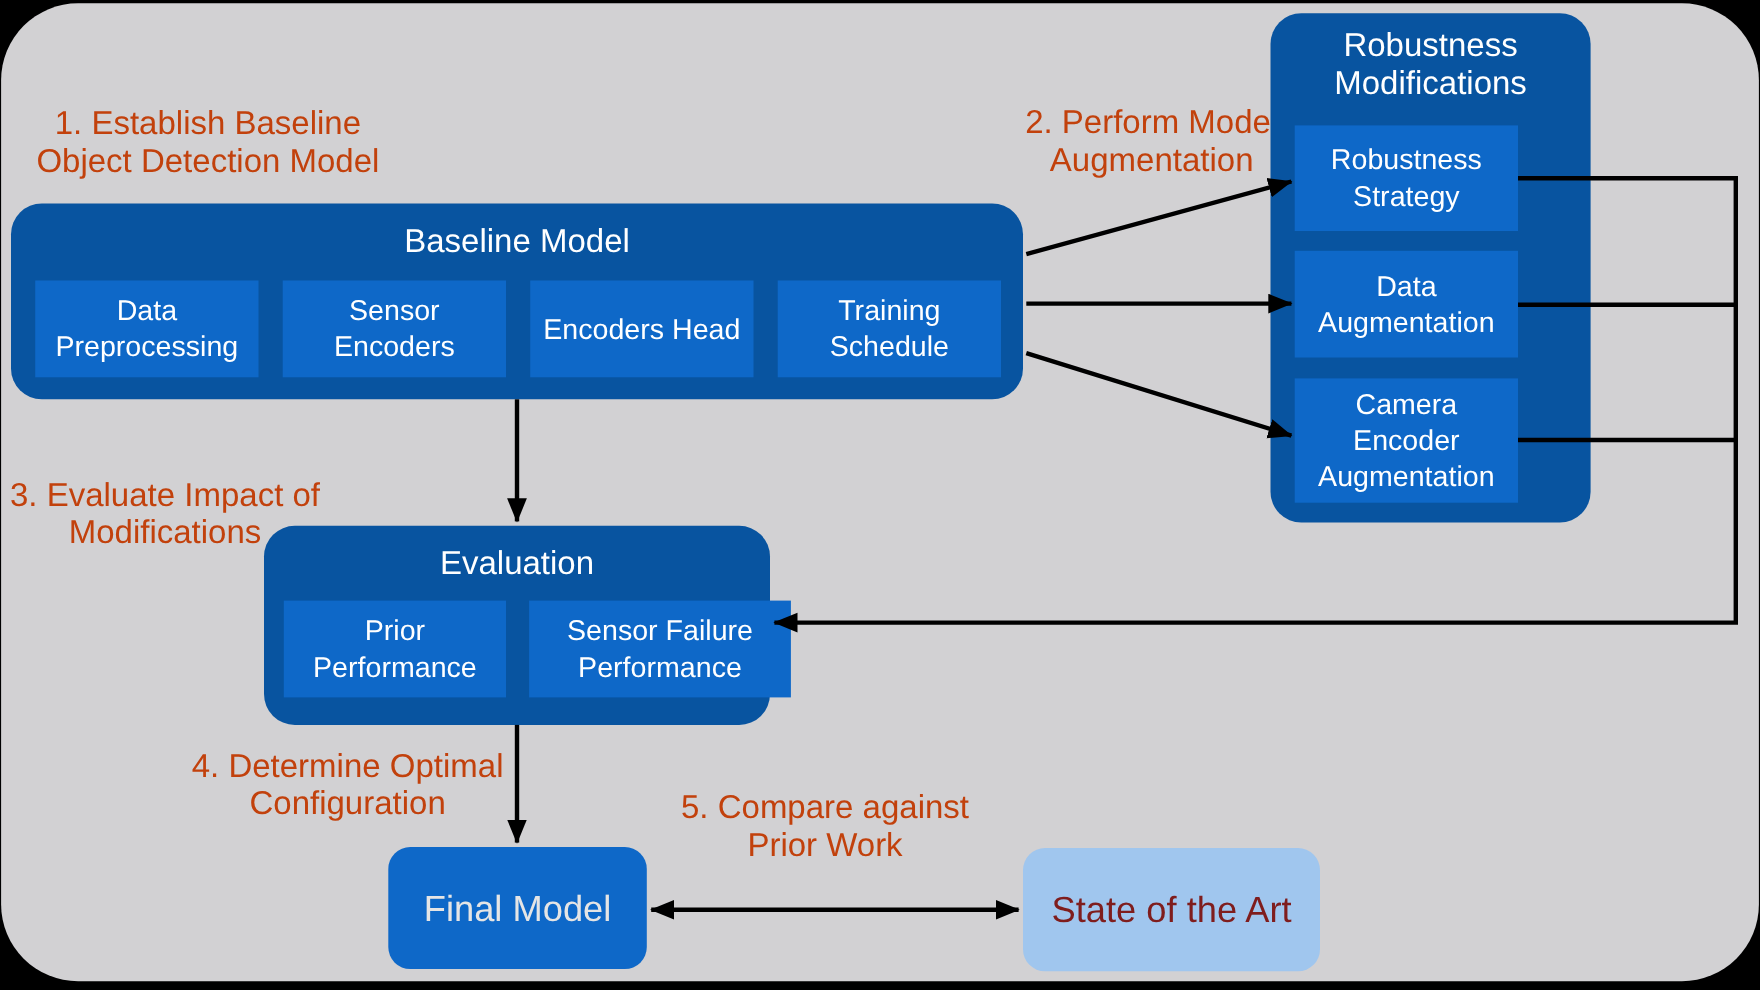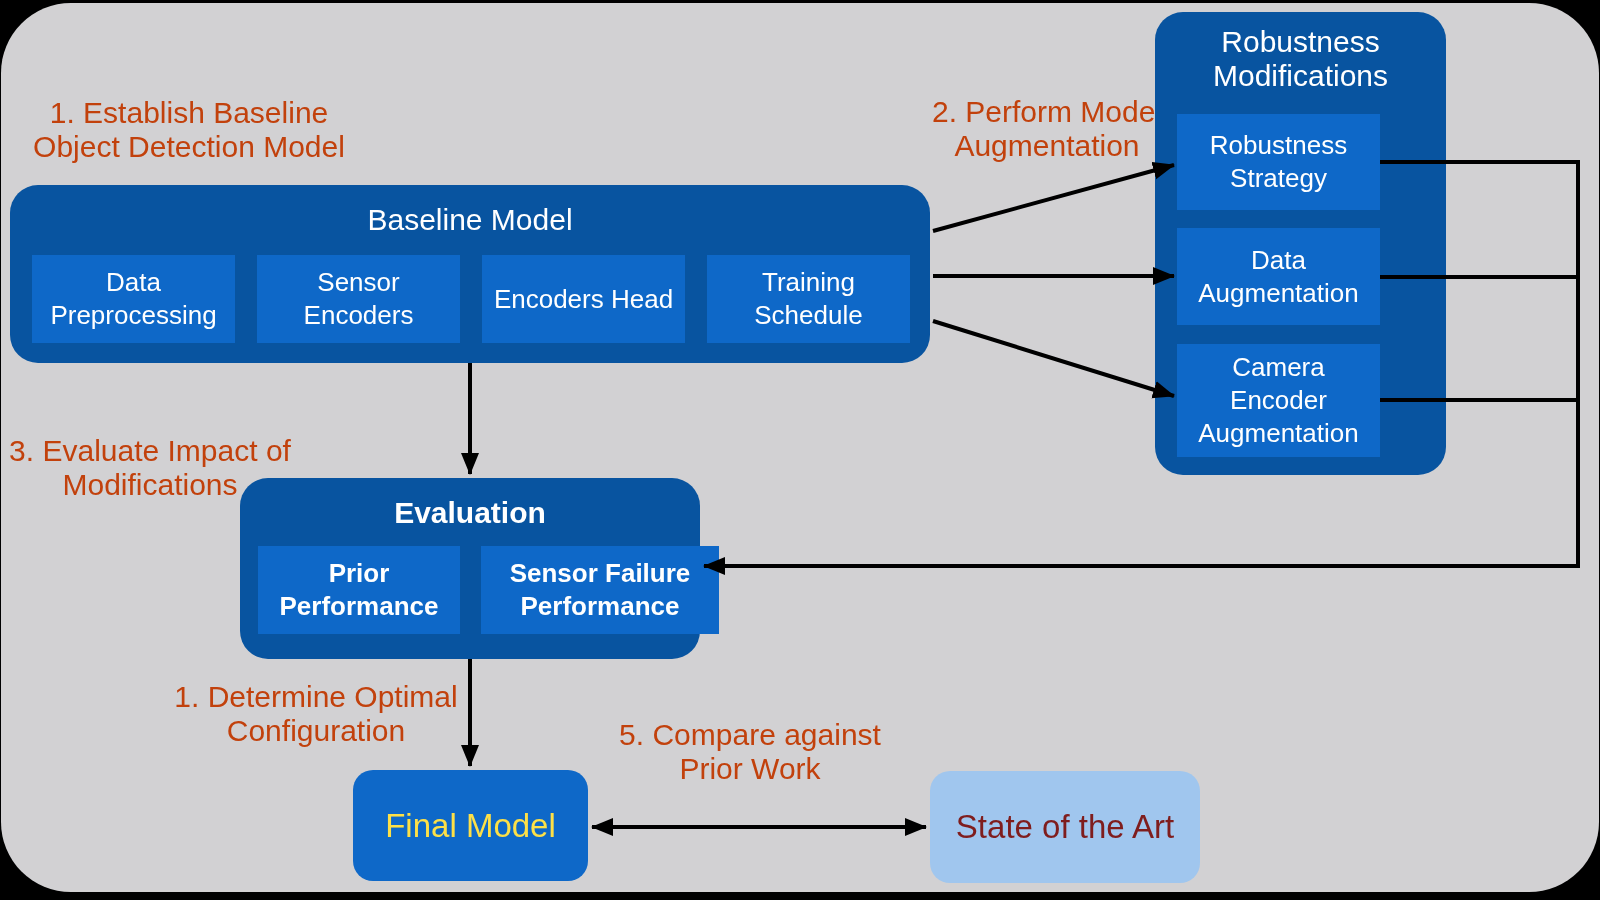--- a/index.html
+++ b/index.html
@@ -6,40 +6,40 @@
   .canvas{position:relative;width:1600px;height:900px;background:#000;overflow:hidden;
           font-family:"Liberation Sans", sans-serif;}
   .panel{position:absolute;left:1px;right:1px;top:3px;bottom:8px;background:#D2D1D3;border-radius:70px;}
 
   .container{position:absolute;background:#0854A0;border-radius:28px;}
   .container .title{color:#fff;font-size:30px;line-height:34px;text-align:center;white-space:pre-line;}
   .subbox{position:absolute;background:#0E68C8;color:#fff;font-size:26px;line-height:33px;
           display:flex;align-items:center;justify-content:center;text-align:center;white-space:pre-line;}
   .node{position:absolute;border-radius:20px;display:flex;align-items:center;justify-content:center;
         font-size:33px;text-align:center;}
-  .node.blue{background:#0E68C8;color:#fde047;}
+  .node.blue{background:#0E68C8;color:#e5e5e5;}
   .node.light{background:#A0C6EE;color:#7f1d1d;}
   .steplabel{position:absolute;width:320px;color:#c2410c;font-size:30px;line-height:34px;
              text-align:center;white-space:pre-line;}
   svg.overlay{position:absolute;left:0;top:0;pointer-events:none;}
   svg.overlay line, svg.overlay polyline{stroke:#000;stroke-width:4;fill:none;}
 </style>
 </head>
 <body>
 
 <div class="canvas">
   <div class="panel"></div>
 
   <div class="steplabel" style="left:29px;top:96px;">1. Establish Baseline
 Object Detection Model</div>
   <div class="steplabel" style="left:887px;top:95px;">2. Perform Model
 Augmentation</div>
   <div class="steplabel" style="left:-10px;top:434px;">3. Evaluate Impact of
 Modifications</div>
-  <div class="steplabel" style="left:156px;top:680px;">1. Determine Optimal
+  <div class="steplabel" style="left:156px;top:680px;">4. Determine Optimal
 Configuration</div>
   <div class="steplabel" style="left:590px;top:718px;">5. Compare against
 Prior Work</div>
 
   <div class="container" style="left:10px;top:185px;width:920px;height:178px;">
     <div class="title" style="margin-top:18px;">Baseline Model</div>
     <div class="subbox" style="left:22px;top:70px;width:203px;height:88px;">Data
 Preprocessing</div>
     <div class="subbox" style="left:247px;top:70px;width:203px;height:88px;">Sensor
 Encoders</div>
@@ -53,21 +53,21 @@
 Modifications</div>
     <div class="subbox" style="left:22px;top:102px;width:203px;height:96px;">Robustness
 Strategy</div>
     <div class="subbox" style="left:22px;top:216px;width:203px;height:97px;">Data
 Augmentation</div>
     <div class="subbox" style="left:22px;top:332px;width:203px;height:113px;">Camera
 Encoder
 Augmentation</div>
   </div>
 
-  <div class="container" style="left:240px;top:478px;width:460px;height:181px;font-weight:bold;">
+  <div class="container" style="left:240px;top:478px;width:460px;height:181px;">
     <div class="title" style="margin-top:18px;">Evaluation</div>
     <div class="subbox" style="left:18px;top:68px;width:202px;height:88px;">Prior
 Performance</div>
     <div class="subbox" style="left:241px;top:68px;width:238px;height:88px;">Sensor Failure
 Performance</div>
   </div>
 
   <div class="node blue" style="left:353px;top:770px;width:235px;height:111px;">Final Model</div>
 
   <div class="node light" style="left:930px;top:771px;width:270px;height:112px;">State of the Art</div>

